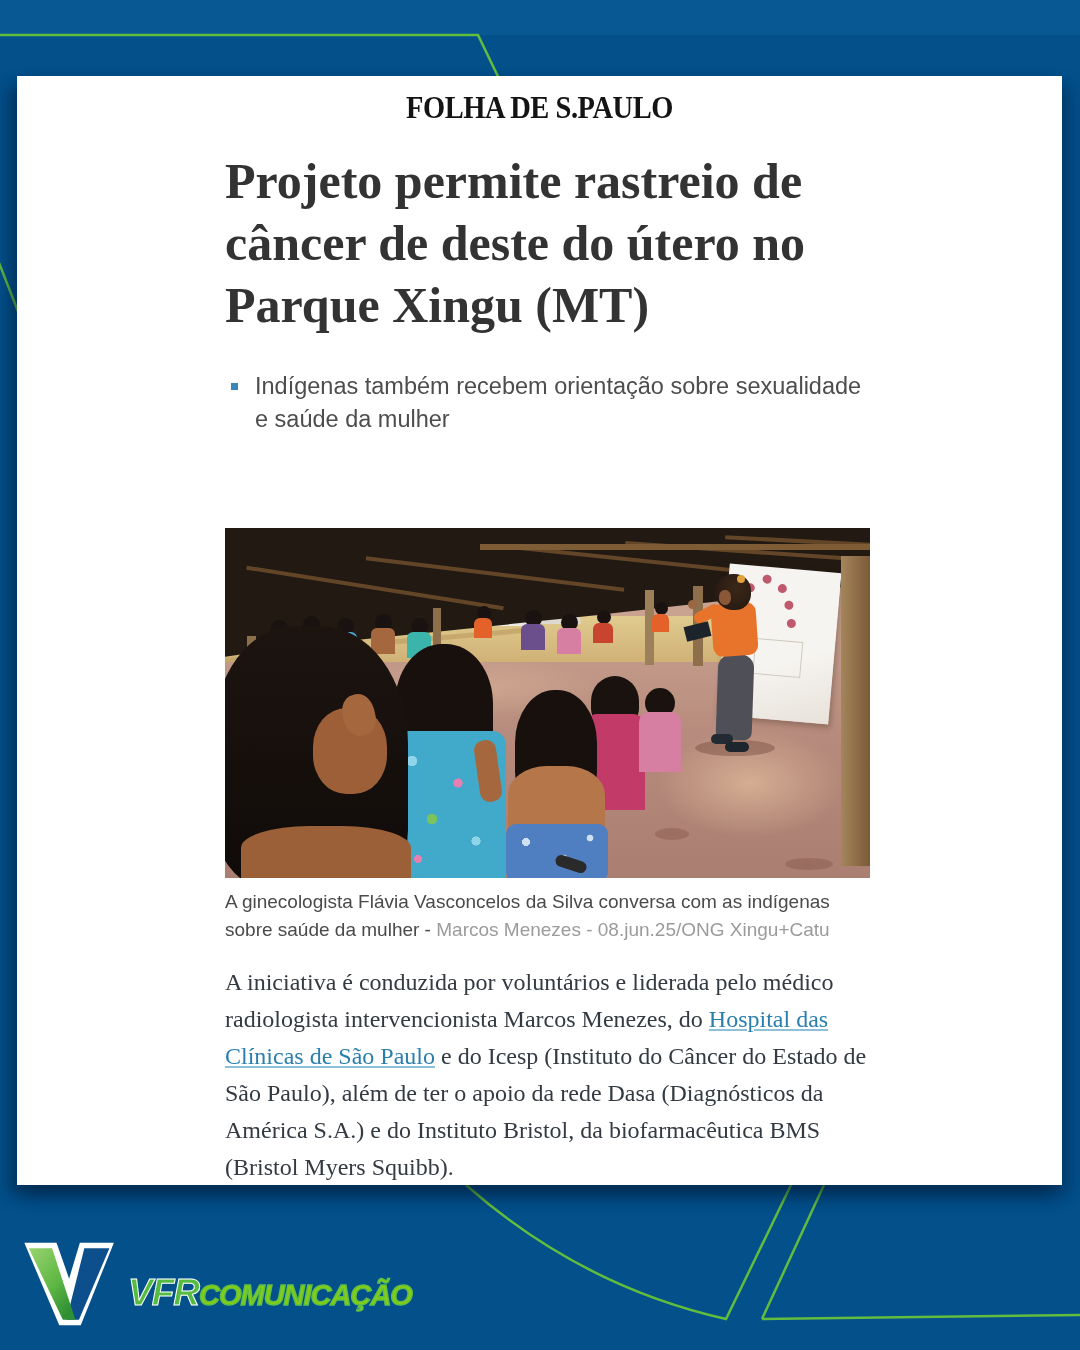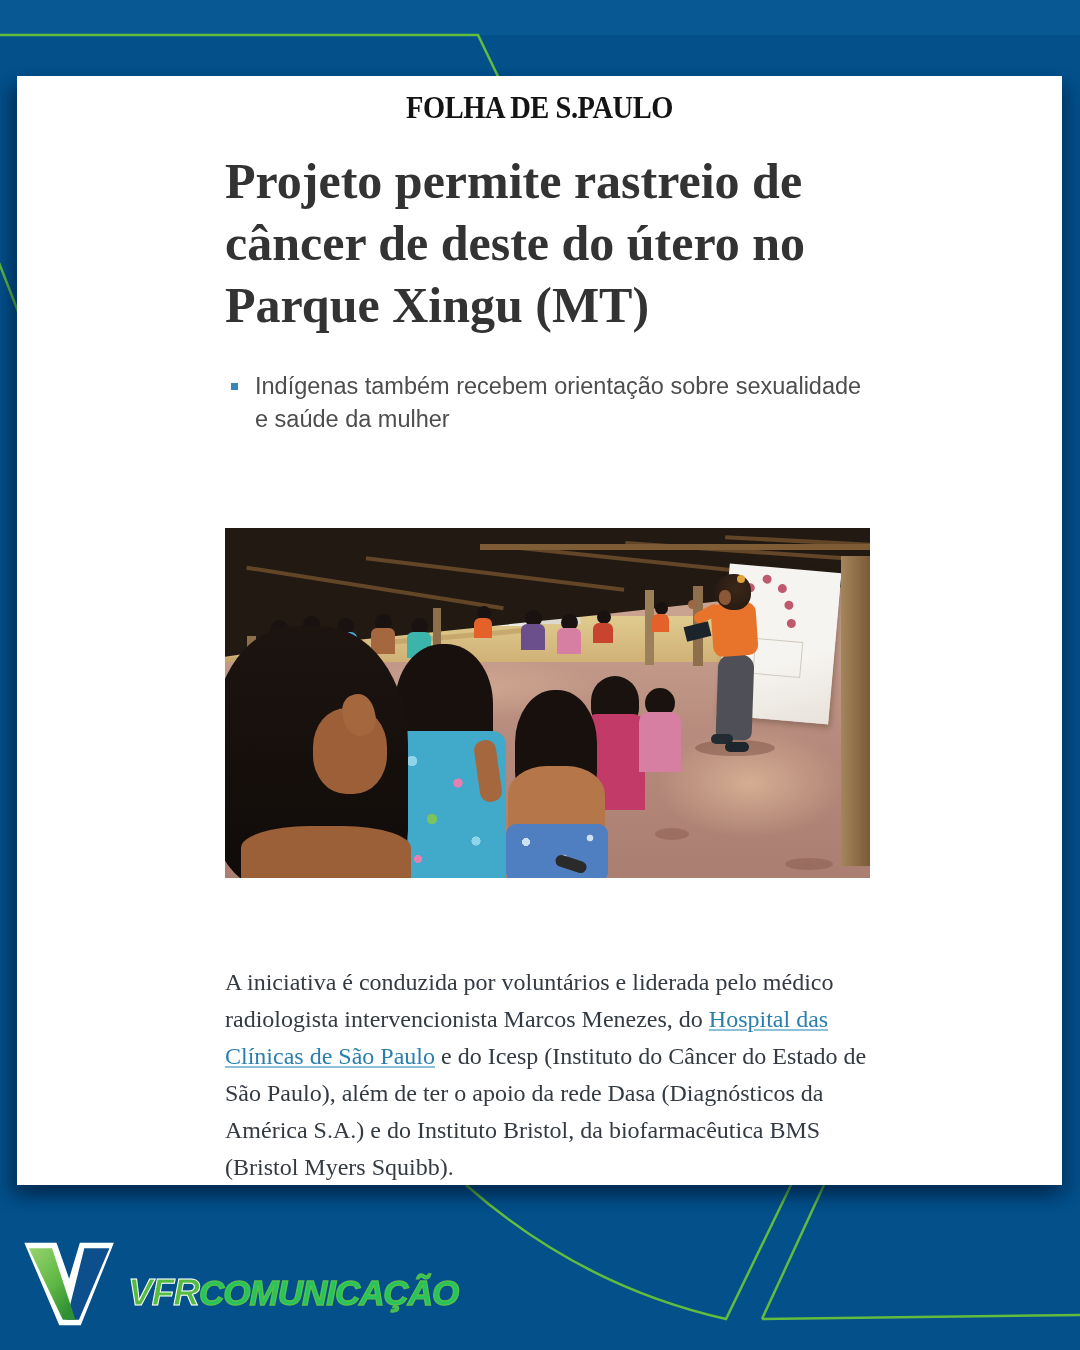--- a/index.html
+++ b/index.html
@@ -116,21 +116,21 @@
   }
   .body-text a{color:#2b7fad;text-decoration:underline;text-decoration-color:#8fc0da;}
   
   .logo{position:absolute;left:20px;top:1241px;z-index:3;display:flex;align-items:center;}
   .logo-text{margin-left:8px;margin-top:18px;font-style:italic;white-space:nowrap;}
   .logo-vfr{
     font-size:37px;font-weight:900;color:#56bb42;letter-spacing:-1px;
     -webkit-text-stroke:1px #ffffff;
   }
   .logo-word{
-    font-size:35px;font-weight:700;letter-spacing:-1px;color:#22c55e;
+    font-size:29px;font-weight:700;letter-spacing:-1px;color:#84cc16;
     -webkit-text-stroke:1.4px #5cbf47;
   }
 </style>
 </head>
 <body>
 
 <svg class="deco-svg" width="1080" height="1350" viewBox="0 0 1080 1350">
   <rect x="0" y="0" width="1080" height="35" fill="#0d5e9c" opacity="0.55"></rect>
   <polyline points="0,35 478,35 518,118" fill="none" stroke="#62bd3e" stroke-width="2.5"></polyline>
   <line x1="-6" y1="250" x2="34" y2="352" stroke="#62bd3e" stroke-width="2.5"></line>
@@ -230,20 +230,21 @@
     <div class="sandal"></div>
     <div class="f2-hair"></div>
     <div class="f2-dress"></div>
     <div class="f2-arm"></div>
     <div class="f1-hair"></div>
     <div class="f1-skin"></div>
     <div class="f1-hand"></div>
     <div class="f1-shoulder"></div>
   </div>
 
+  <p class="caption" style="margin:0;"><span>A ginecologista Flávia Vasconcelos da Silva conversa com as indígenas sobre saúde da mulher - </span><span class="credit">Marcos Menezes - 08.jun.25/ONG Xingu+Catu</span></p>
 
   <p class="body-text" style="margin:0;"><span>A iniciativa é conduzida por voluntários e liderada pelo médico radiologista intervencionista Marcos Menezes, do </span><a href="#">Hospital das Clínicas de São Paulo</a><span> e do Icesp (Instituto do Câncer do Estado de São Paulo), além de ter o apoio da rede Dasa (Diagnósticos da América S.A.) e do Instituto Bristol, da biofarmacêutica BMS (Bristol Myers Squibb).</span></p>
 
 </div>
 
 <div class="logo">
   <svg width="100" height="86" viewBox="0 0 104 96">
     <defs>
       <linearGradient id="vgrad" x1="0" y1="0" x2="0.7" y2="1">
         <stop offset="0" stop-color="#9ad36f"></stop>

